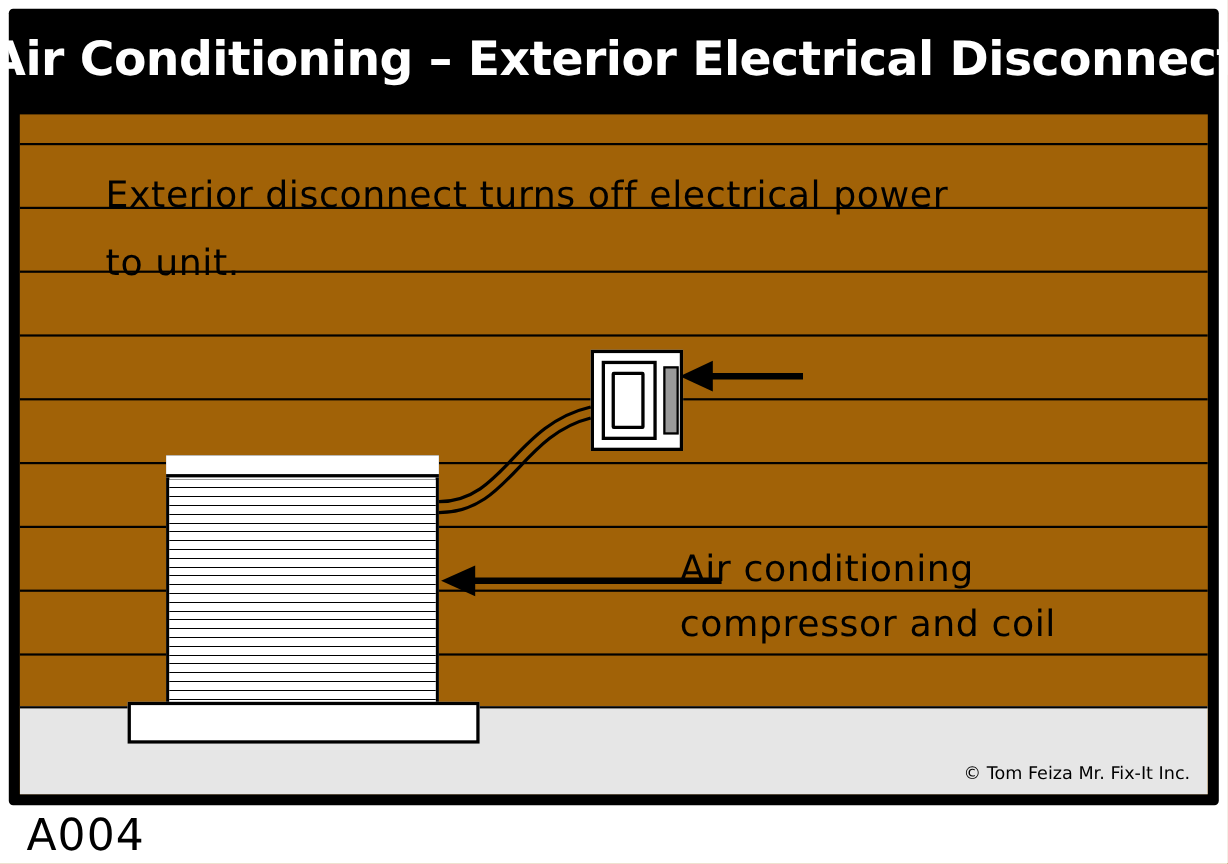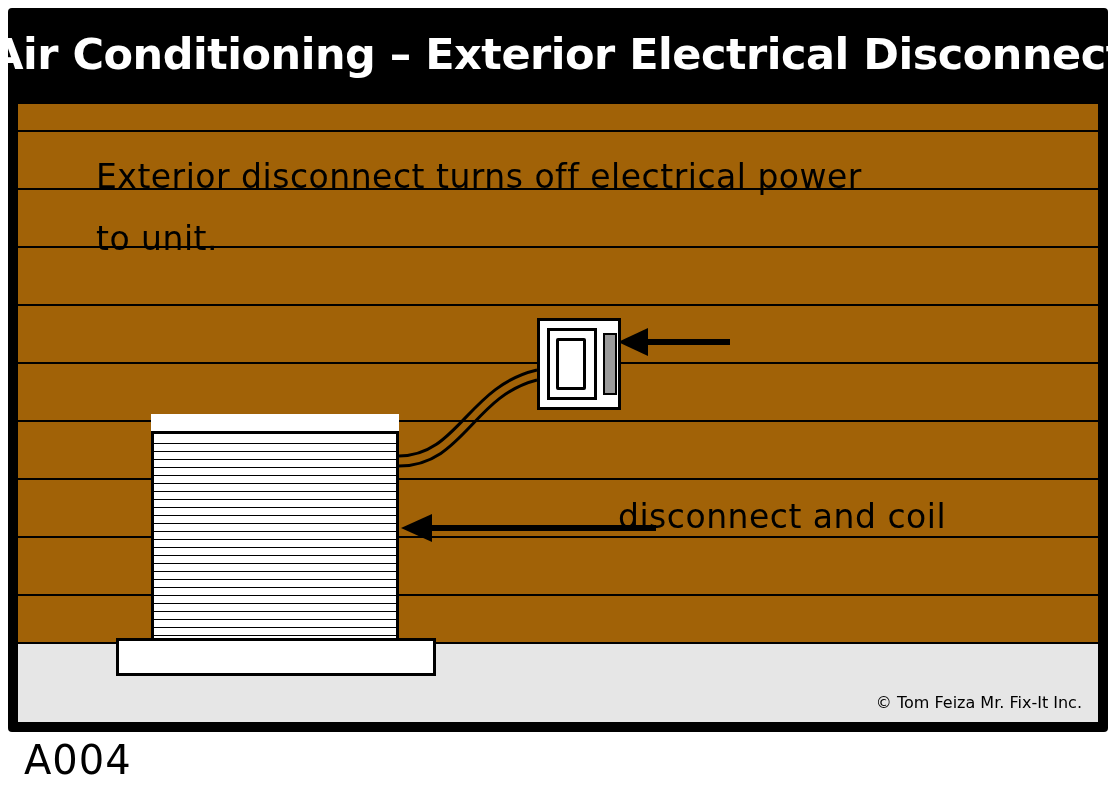--- a/index.html
+++ b/index.html
@@ -279,21 +279,22 @@
         </g>
       </svg>
 
       <div class="hand note-main">
         <div>Exterior disconnect turns off electrical power</div>
         <div>to unit.</div>
       </div>
 
 
       <div class="hand label-unit">
-        <div class="l2">disconnect and coil</div>
+        <div>Air conditioning</div>
+        <div class="l2">compressor and coil</div>
       </div>
 
       <div class="credit">© Tom Feiza Mr. Fix-It Inc.</div>
 
     </div>
   </div>
 
   <div class="code">A004</div>
 
 </div>

